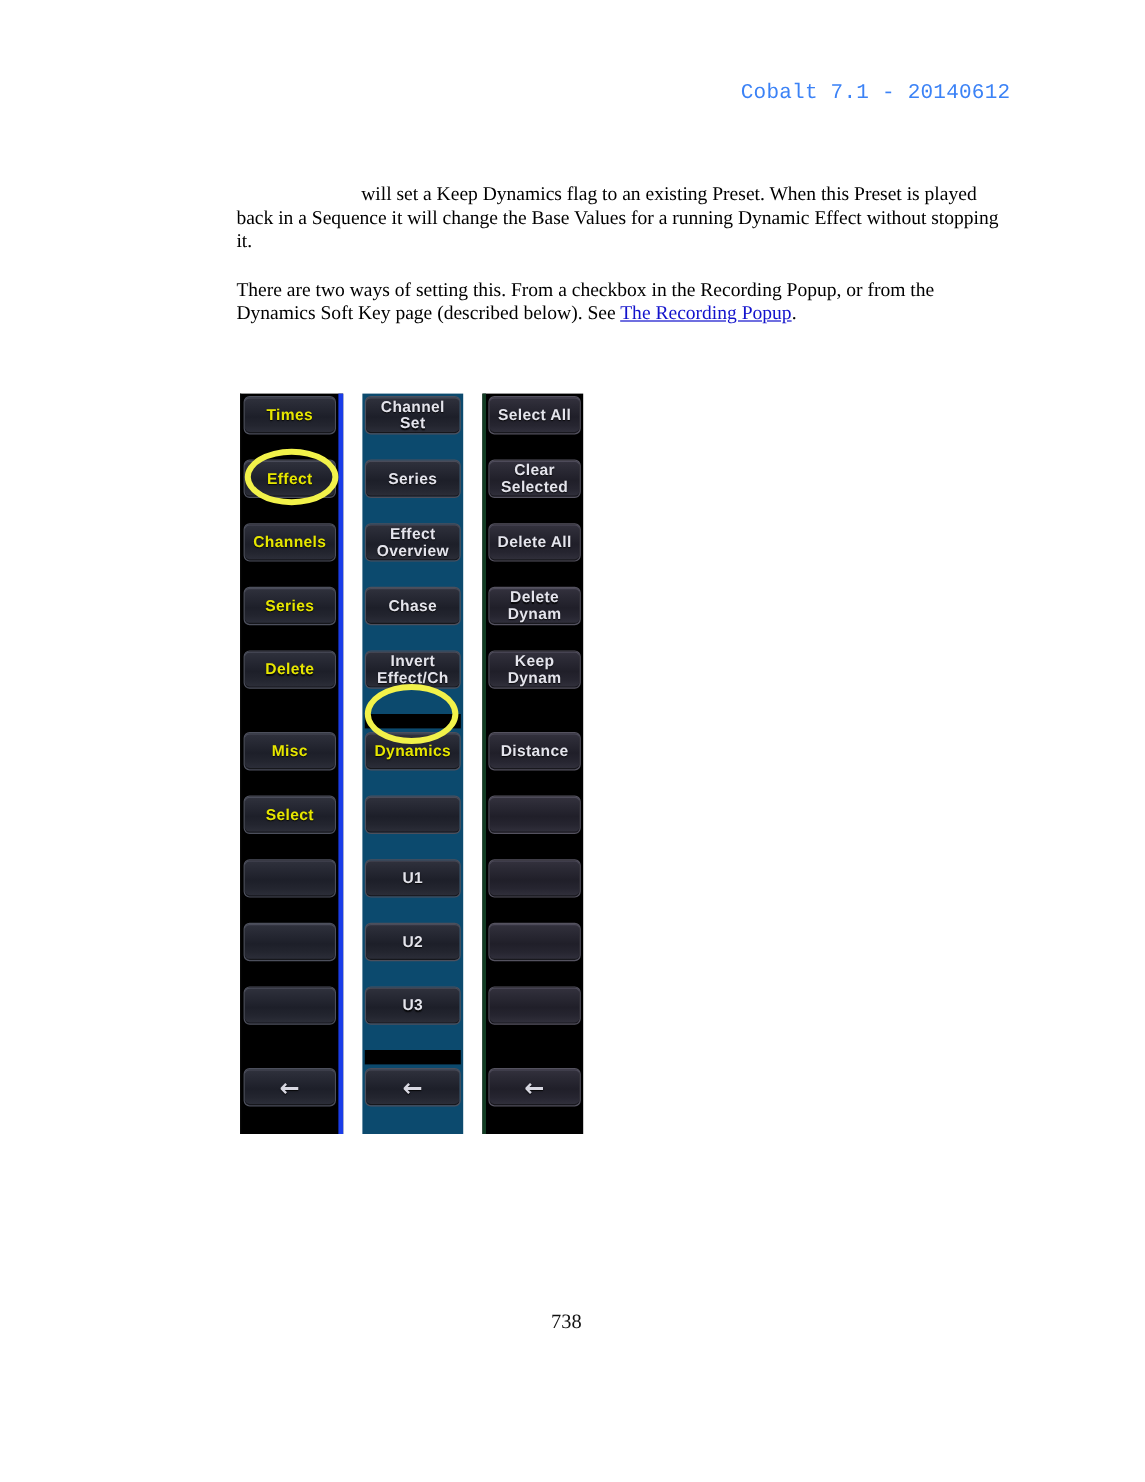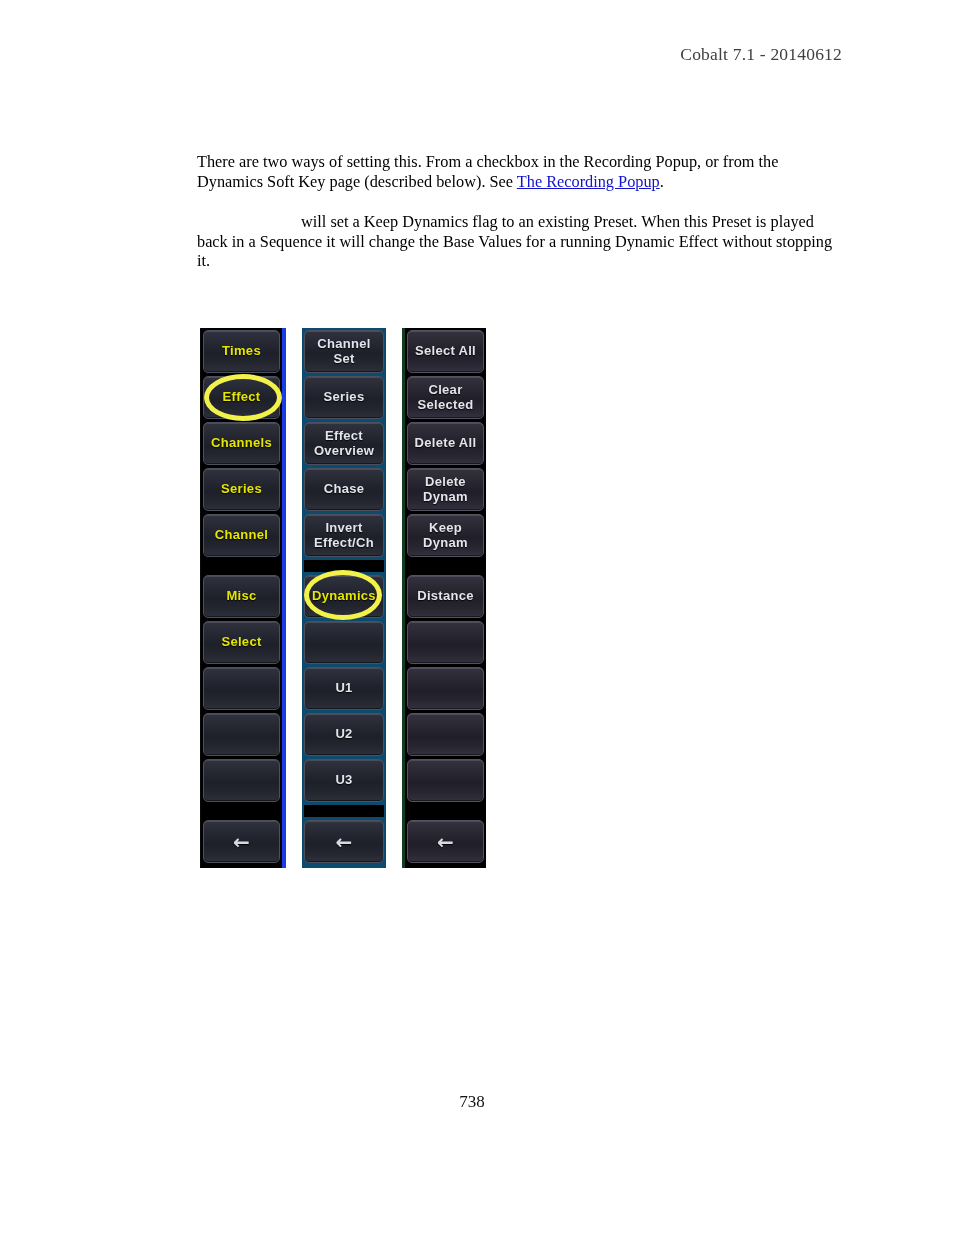--- a/index.html
+++ b/index.html
@@ -13,25 +13,25 @@
     height: 1235px;
     position: relative;
     font-family: "Liberation Serif", serif;
     color: #000000;
     overflow: hidden;
   }
 
   
   .page-header {
     position: absolute;
-    top: 44px;
+    top: 68px;
     right: 112px;
-    font-family: Liberation Serif, serif;
+    font-family: Liberation Mono, monospace;
     font-size: 17.5px;
-    color: #404040;
+    color: #3b82f6;
     letter-spacing: 0.2px;
     white-space: nowrap;
   }
 
   
   .body-copy {
     position: absolute;
     left: 197px;
     top: 152px;
     width: 642px;
@@ -89,22 +89,22 @@
   .sk-column.col-green {
     width: 84px;
     background: #000000;
     padding: 2px 0 2px 0;
     border-left: 3px solid #123c23;
   }
 
   .sk-btn {
     position: relative;
     box-sizing: border-box;
-    height: 43px;
-    margin: 0 2px 3px 2px;
+    height: 32px;
+    margin: 0 2px 21px 2px;
     border-radius: 5px;
     display: flex;
     align-items: center;
     justify-content: center;
     text-align: center;
     font-family: "Liberation Sans", sans-serif;
     font-weight: bold;
     font-size: 13px;
     line-height: 14.5px;
     letter-spacing: 0.3px;
@@ -189,43 +189,43 @@
     font-size: 17px;
     color: #111111;
   }
 </style>
 </head>
 <body>
 
 <div class="page-header">Cobalt 7.1 - 20140612</div>
 
 <div class="body-copy">
-  <p class="para"><span>There are two ways of setting this. From a checkbox in the Recording Popup, or from the Dynamics Soft Key page (described below). See </span><a class="doclink" href="#">The Recording Popup</a><span>.</span></p>
-
   <p class="para"><span class="lead-indent"></span><span>will set a Keep Dynamics flag to an existing Preset. When this Preset is played back</span>
     <span>in a Sequence it will change the Base Values for a running Dynamic Effect without stopping it.</span></p>
+
+  <p class="para"><span>There are two ways of setting this. From a checkbox in the Recording Popup, or from the Dynamics Soft Key page (described below). See </span><a class="doclink" href="#">The Recording Popup</a><span>.</span></p>
 </div>
 
 <div class="softkey-area">
 
   <div class="sk-column col-blue">
     <div class="sk-btn face-navy">
         <span class="lbl txt-yellow">Times</span>
       </div>
     <div class="sk-btn face-navy">
         <span class="lbl txt-yellow">Effect</span>
       </div>
     <div class="sk-btn face-navy">
         <span class="lbl txt-yellow">Channels</span>
       </div>
     <div class="sk-btn face-navy">
         <span class="lbl txt-yellow">Series</span>
       </div>
     <div class="sk-btn face-navy">
-        <span class="lbl txt-yellow">Channel</span>
+        <span class="lbl txt-yellow">Delete</span>
       </div>
     <div class="sk-gap"></div>
     <div class="sk-btn face-navy">
         <span class="lbl txt-yellow">Misc</span>
       </div>
     <div class="sk-btn face-navy">
         <span class="lbl txt-yellow">Select</span>
       </div>
     <div class="sk-btn face-navy empty">
         <span class="lbl txt-yellow"></span>

